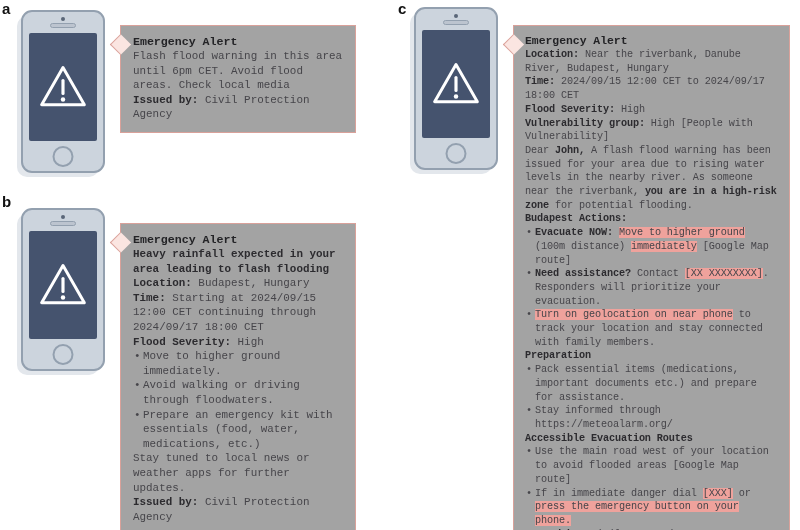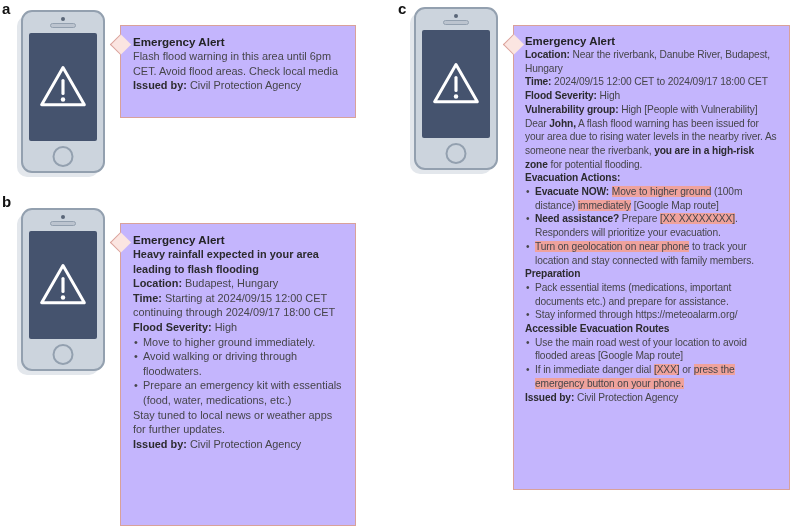--- a/index.html
+++ b/index.html
@@ -47,23 +47,24 @@
   }
   .phone .home {
     position:absolute; bottom:4px; left:50%; transform:translateX(-50%);
     width:21px; height:21px; border-radius:50%;
     border:2px solid #93a0af;
   }
 
   
   .alert {
     position:absolute;
-    background:#c4b5fd;
+    background:#a3a3a3;
     border:1px solid #d9a19a;
     color:#46454a;
+    font-family:Liberation Mono, monospace;
   }
   .alert .tail {
     position:absolute; left:-8px; top:11px;
     width:15px; height:15px;
     background:#fbe5e1;
     border-left:1px solid #d9a19a;
     border-bottom:1px solid #d9a19a;
     transform:rotate(45deg);
   }
   .alert .title {
@@ -162,23 +163,23 @@
 
   <div class="alert box-c" style="left:513px; top:25px; width:277px; min-height:465px;">
     <div class="tail"></div>
     <div class="title">Emergency Alert</div>
     <div class="body">
         <div class="block line gap"><span class="b">Location:</span><span> Near the riverbank, Danube River, Budapest, Hungary</span></div>
         <div class="block line"><span class="b">Time:</span><span> 2024/09/15 12:00 CET to 2024/09/17 18:00 CET</span></div>
         <div class="block line"><span class="b">Flood Severity:</span><span> High</span></div>
         <div class="block line"><span class="b">Vulnerability group:</span><span> High [People with Vulnerability]</span></div>
         <div class="block line gap"><span>Dear </span><span class="b">John,</span><span> A flash flood warning has been issued for your area due to rising water levels in the nearby river. As someone near the riverbank, </span><span class="b">you are in a high-risk zone</span><span> for potential flooding.</span></div>
-        <div class="block line gap"><span class="b">Evacuation Actions:</span></div>
+        <div class="block line gap"><span class="b">Budapest Actions:</span></div>
         <div class="block bullet"><span class="b">Evacuate NOW:</span><span> </span><span class="hl">Move to higher ground</span><span> (100m distance) </span><span class="hl">immediately</span><span> [Google Map route]</span></div>
-        <div class="block bullet"><span class="b">Need assistance?</span><span> Prepare </span><span class="hl">[XX XXXXXXXX]</span><span>. Responders will prioritize your evacuation.</span></div>
+        <div class="block bullet"><span class="b">Need assistance?</span><span> Contact </span><span class="hl">[XX XXXXXXXX]</span><span>. Responders will prioritize your evacuation.</span></div>
         <div class="block bullet"><span class="hl">Turn on geolocation on near phone</span><span> to track your location and stay connected with family members.</span></div>
         <div class="block line"><span class="b">Preparation</span></div>
         <div class="block bullet"><span>Pack essential items (medications, important documents etc.) and prepare for assistance.</span></div>
         <div class="block bullet"><span>Stay informed through https://meteoalarm.org/</span></div>
         <div class="block line"><span class="b">Accessible Evacuation Routes</span></div>
         <div class="block bullet"><span>Use the main road west of your location to avoid flooded areas [Google Map route]</span></div>
         <div class="block bullet"><span>If in immediate danger dial </span><span class="hl">[XXX]</span><span> or </span><span class="hl">press the emergency button on your phone.</span></div>
         <div class="block line gap"><span class="b">Issued by:</span><span> Civil Protection Agency</span></div>
       </div>
   </div>

